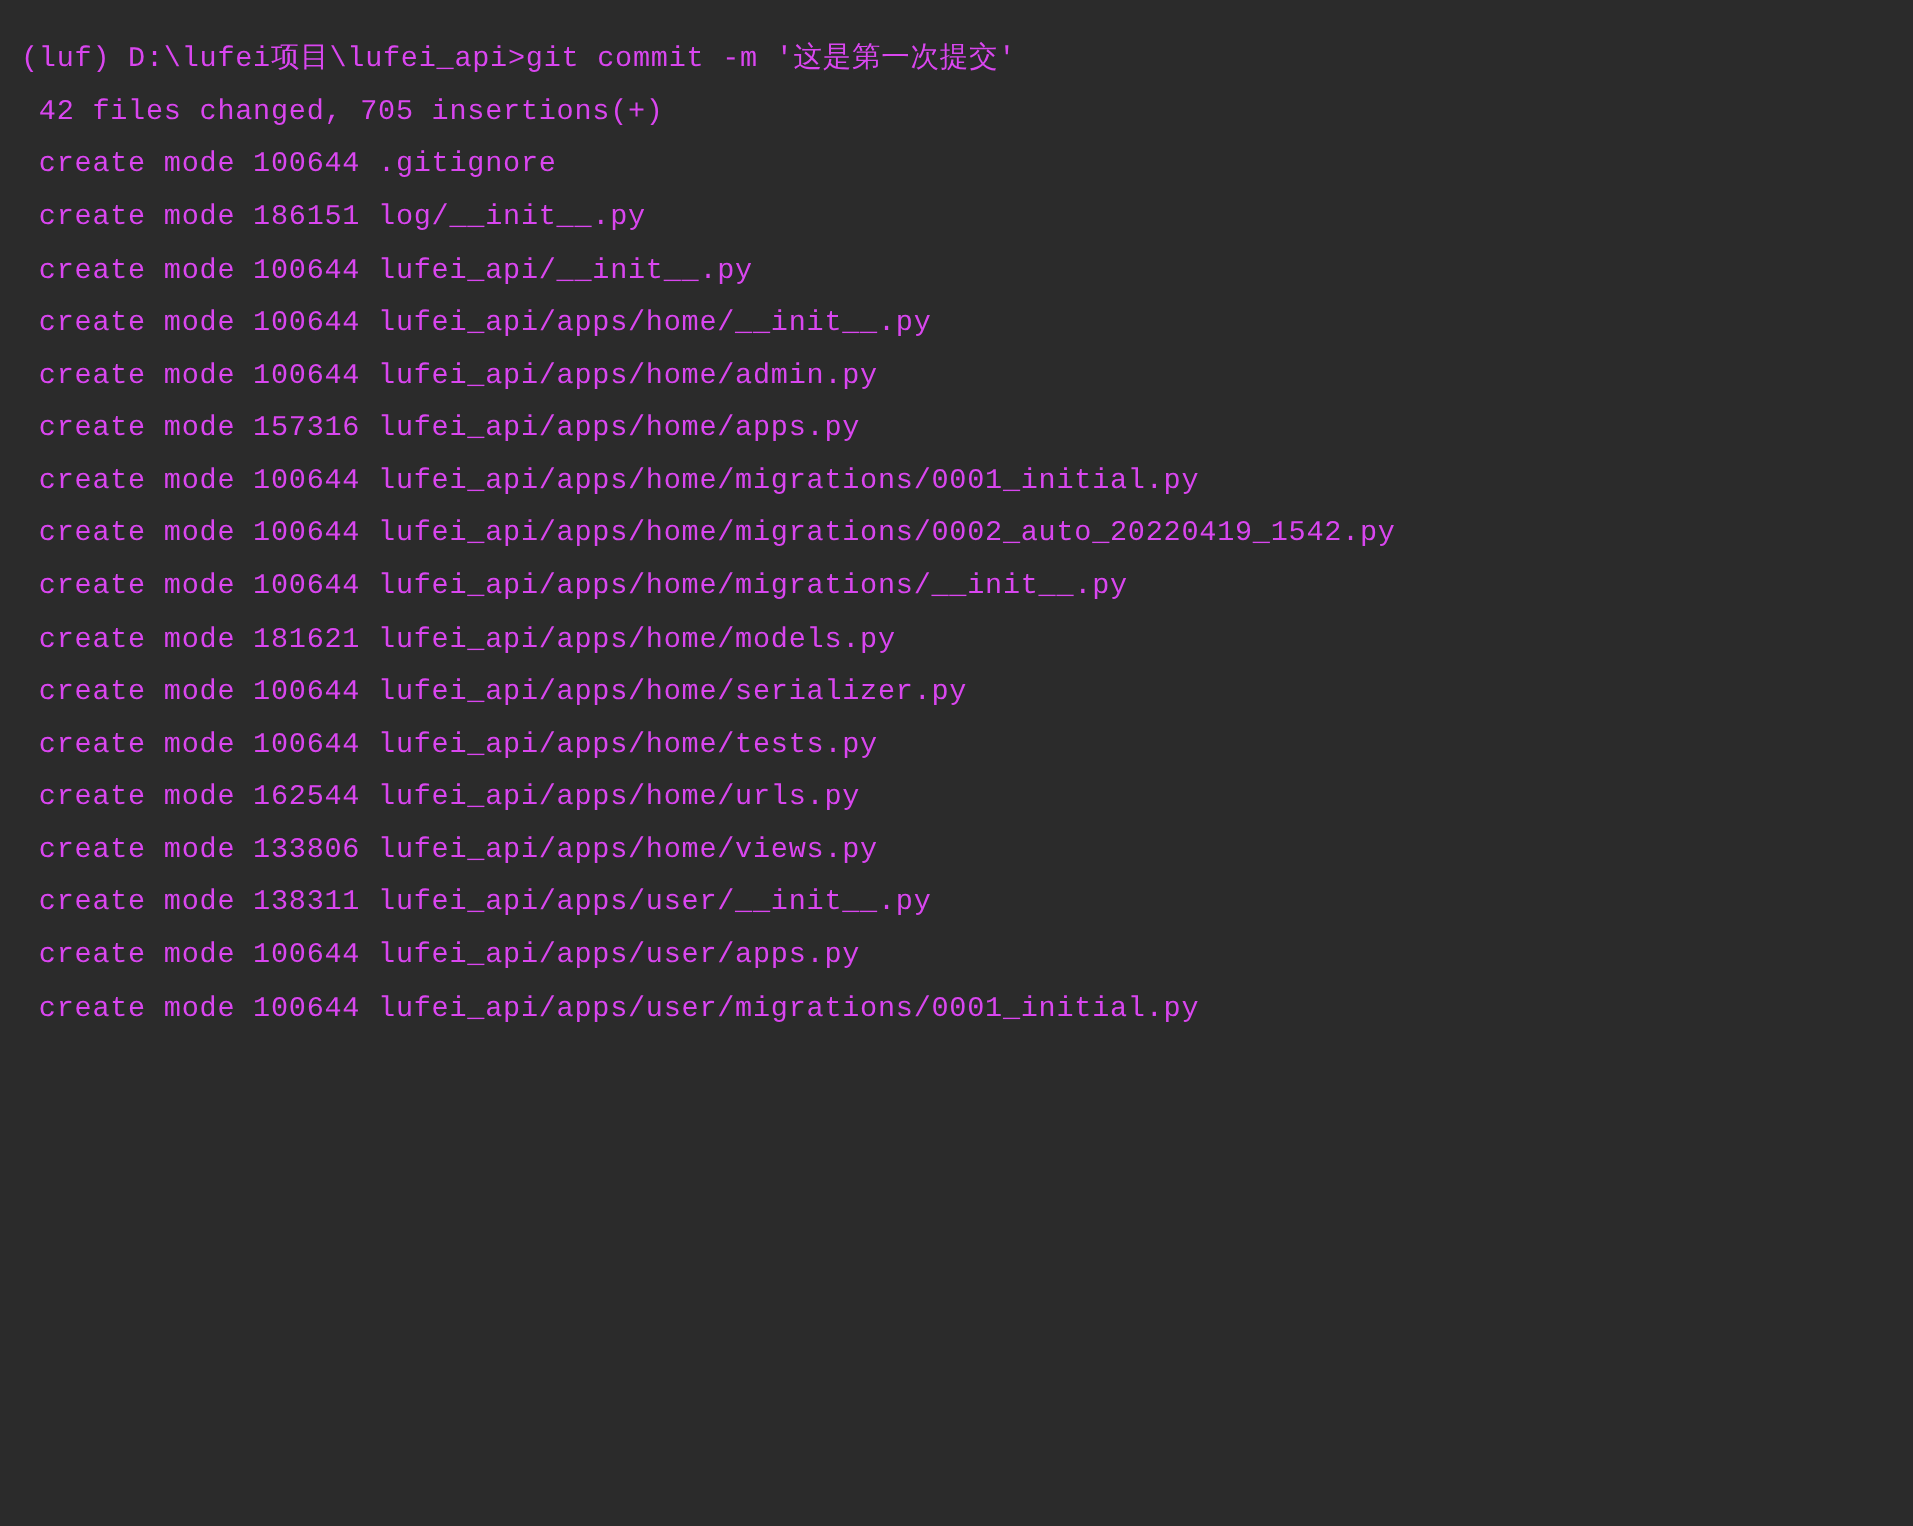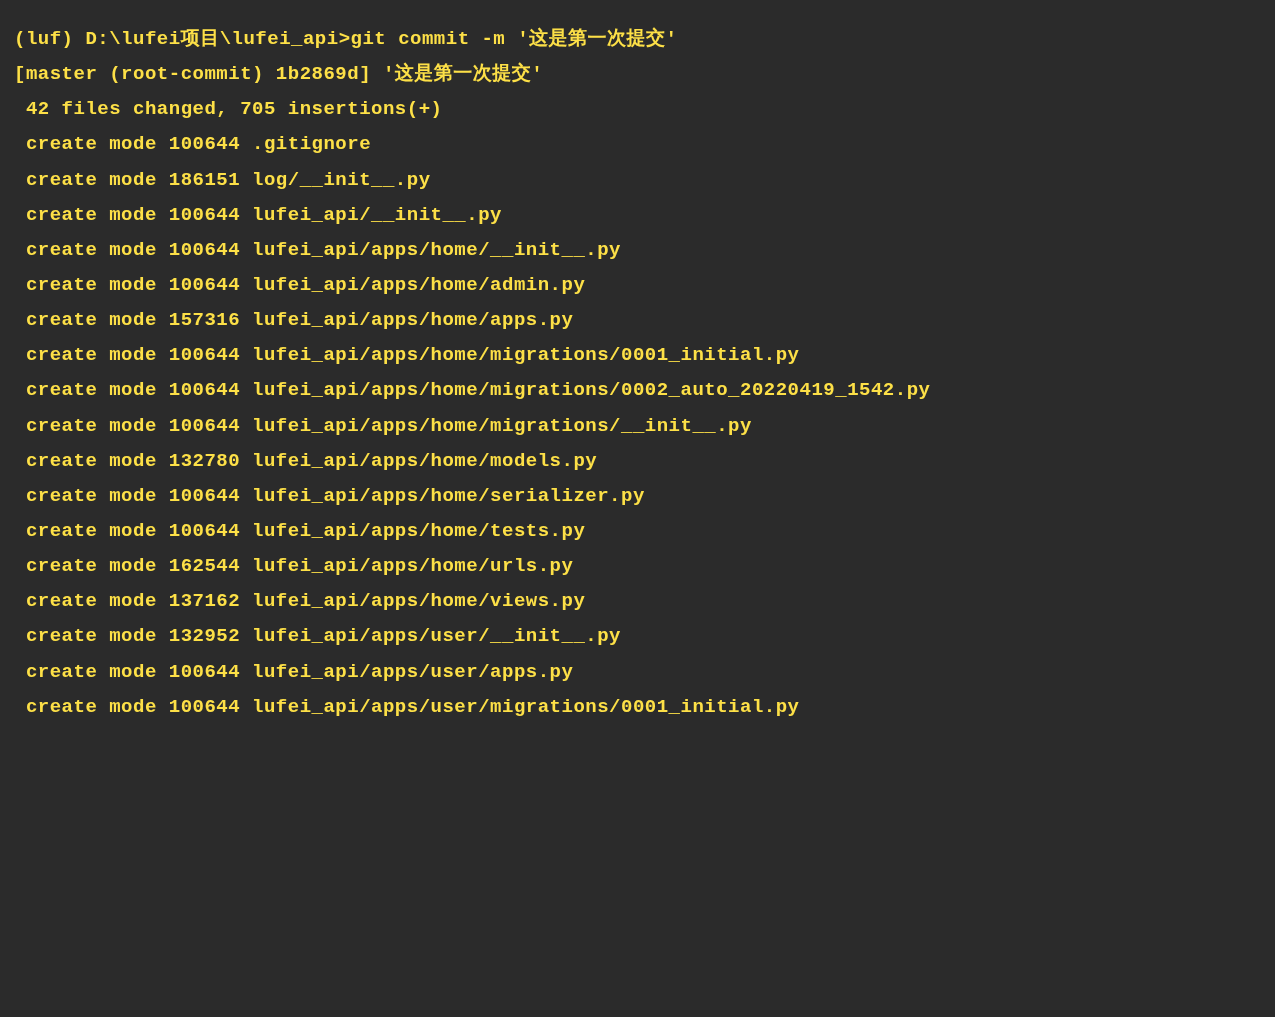--- a/index.html
+++ b/index.html
@@ -14,41 +14,39 @@
       font-size: 19px;
       line-height: 1.85;
       padding: 22px 14px 10px 14px;
       letter-spacing: 0.5px;
       width: 1275px;
       height: 1017px;
       overflow: hidden;
     }
     .terminal-line {
       white-space: pre;
-      color: #fde047;
-      font-weight: bold;
+      color: #d946ef;
     }
   </style>
 </head>
 <body>
 
 <div>
   <div class="terminal-line"><span>(luf) D:\lufei项目\lufei_api&gt;</span><span>git commit -m '这是第一次提交'</span></div>
-  <div class="terminal-line">[master (root-commit) 1b2869d] '这是第一次提交'</div>
   <div class="terminal-line"> 42 files changed, 705 insertions(+)</div>
   <div class="terminal-line"> create mode 100644 .gitignore</div>
   <div class="terminal-line"> create mode 186151 log/__init__.py</div>
   <div class="terminal-line"> create mode 100644 lufei_api/__init__.py</div>
   <div class="terminal-line"> create mode 100644 lufei_api/apps/home/__init__.py</div>
   <div class="terminal-line"> create mode 100644 lufei_api/apps/home/admin.py</div>
   <div class="terminal-line"> create mode 157316 lufei_api/apps/home/apps.py</div>
   <div class="terminal-line"> create mode 100644 lufei_api/apps/home/migrations/0001_initial.py</div>
   <div class="terminal-line"> create mode 100644 lufei_api/apps/home/migrations/0002_auto_20220419_1542.py</div>
   <div class="terminal-line"> create mode 100644 lufei_api/apps/home/migrations/__init__.py</div>
-  <div class="terminal-line"> create mode 132780 lufei_api/apps/home/models.py</div>
+  <div class="terminal-line"> create mode 181621 lufei_api/apps/home/models.py</div>
   <div class="terminal-line"> create mode 100644 lufei_api/apps/home/serializer.py</div>
   <div class="terminal-line"> create mode 100644 lufei_api/apps/home/tests.py</div>
   <div class="terminal-line"> create mode 162544 lufei_api/apps/home/urls.py</div>
-  <div class="terminal-line"> create mode 137162 lufei_api/apps/home/views.py</div>
-  <div class="terminal-line"> create mode 132952 lufei_api/apps/user/__init__.py</div>
+  <div class="terminal-line"> create mode 133806 lufei_api/apps/home/views.py</div>
+  <div class="terminal-line"> create mode 138311 lufei_api/apps/user/__init__.py</div>
   <div class="terminal-line"> create mode 100644 lufei_api/apps/user/apps.py</div>
   <div class="terminal-line"> create mode 100644 lufei_api/apps/user/migrations/0001_initial.py</div>
 </div>
 
 </body></html>

